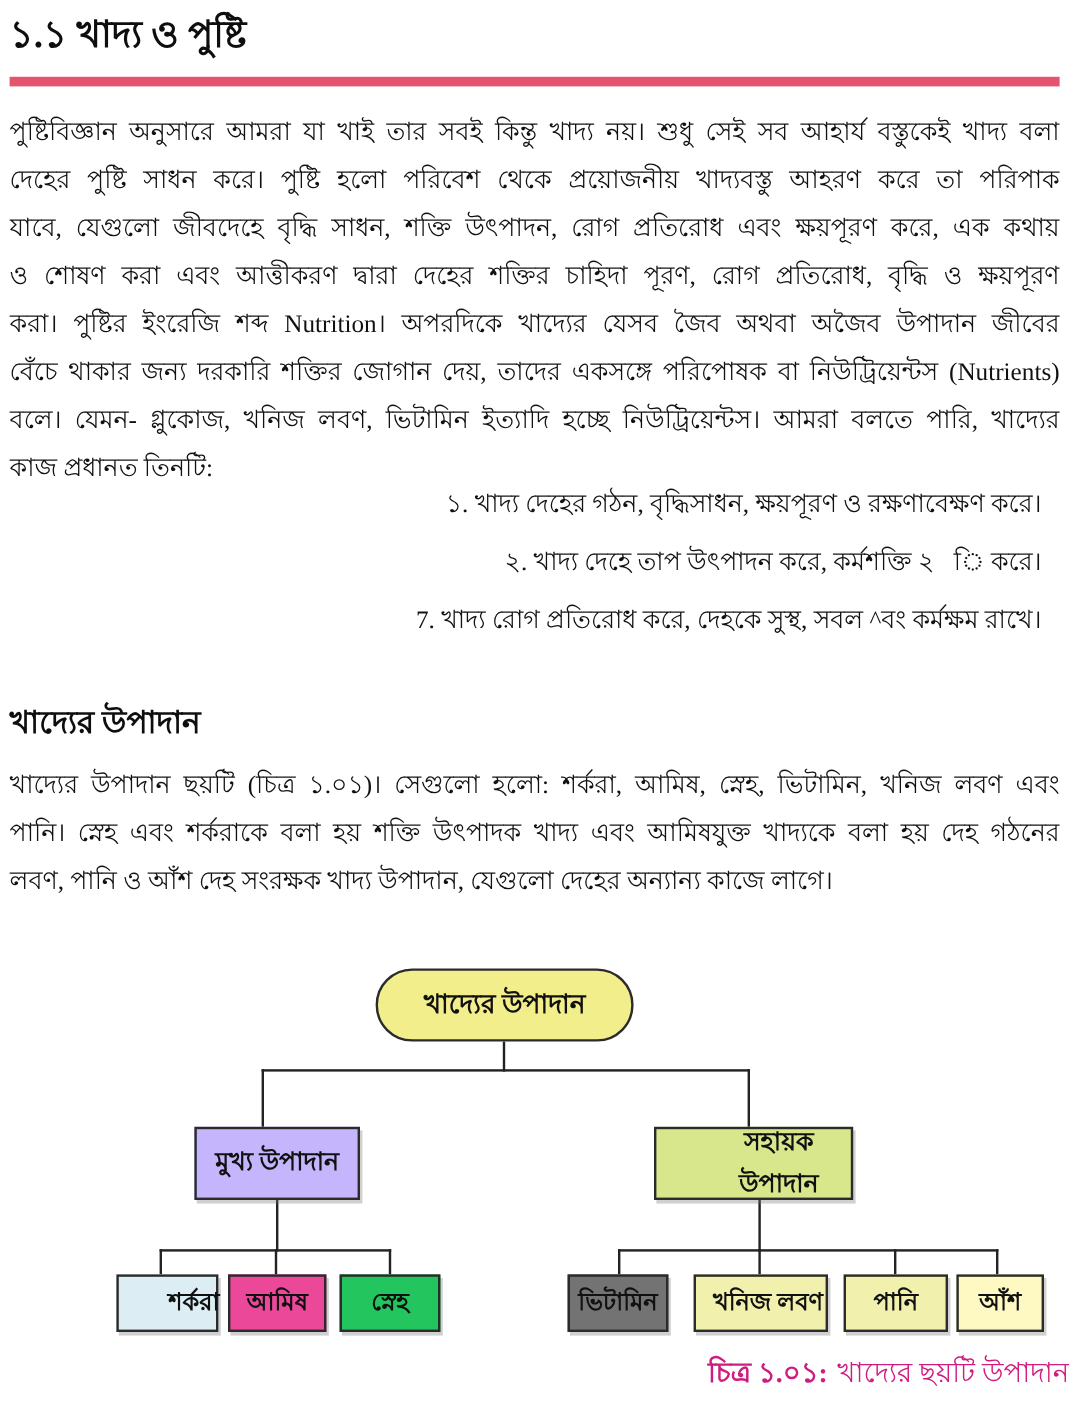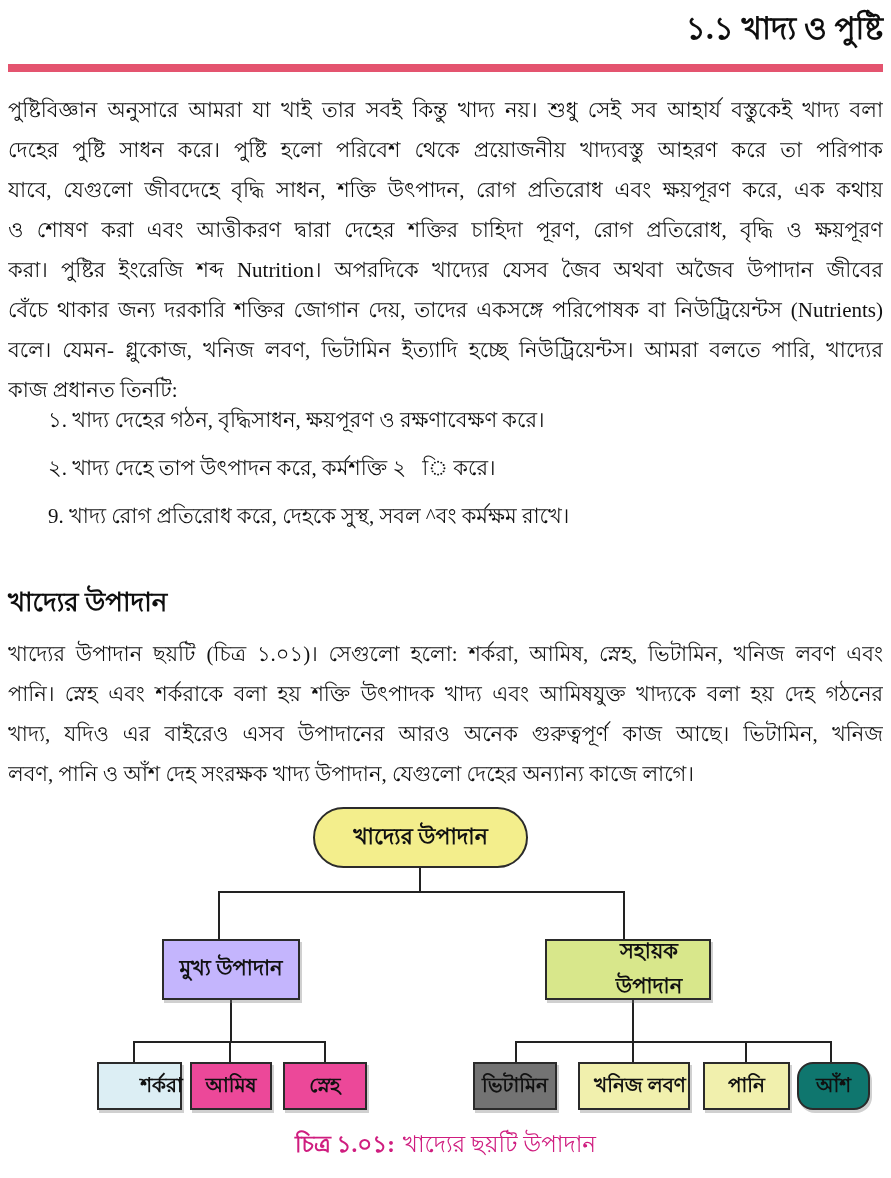--- a/index.html
+++ b/index.html
@@ -7,37 +7,37 @@
     position:relative;
     width:891px;height:1178px;
     background:#ffffff;
     font-family:"Liberation Serif","DejaVu Serif",serif;
     color:#111111;
     overflow:hidden;
   }
   
   .h1{
     position:absolute;left:8px;top:4px;width:875px;
-    font-size:31px;font-weight:bold;color:#0e0e0e;text-align:right;
+    font-size:31px;font-weight:bold;color:#0e0e0e;
   }
   .rule{
     position:absolute;left:8px;top:64px;width:875px;height:8px;
     background:#e4546f;
   }
   
   .para{position:absolute;left:8px;width:875px;}
   .pline{
     height:40px;line-height:40px;font-size:21px;
     text-align:justify;text-align-last:justify;
     overflow:hidden;white-space:nowrap;
   }
   .pline.last{text-align-last:left;}
   .para1{top:90px;}
   .para2{top:634px;}
-  .list{position:absolute;left:48px;top:396px;width:820px;}
+  .list{position:absolute;left:48px;top:396px;width:820px;text-align:right;}
   .litem{height:48px;line-height:48px;font-size:21px;white-space:pre-wrap;}
   .h2{
     position:absolute;left:8px;top:582px;
     font-size:26px;font-weight:bold;color:#0e0e0e;
   }
   
   .nbox{
     position:absolute;box-sizing:border-box;
     border:2px solid #2b2b2b;
     display:flex;align-items:center;justify-content:center;
@@ -72,21 +72,21 @@
   .ln-l-s3{left:324px;top:1041px;width:2px;height:21px;}
   .ln-r-v{left:632px;top:1000px;width:2px;height:43px;}
   .ln-r-h{left:515px;top:1041px;width:317px;height:2px;}
   .ln-r-s1{left:515px;top:1041px;width:2px;height:21px;}
   .ln-r-s2{left:632px;top:1041px;width:2px;height:21px;}
   .ln-r-s3{left:745px;top:1041px;width:2px;height:21px;}
   .ln-r-s4{left:830px;top:1041px;width:2px;height:21px;}
   
   .caption{
     position:absolute;left:0;top:1126px;width:891px;
-    text-align:center;font-size:23px;
+    text-align:right;font-size:23px;
   }
   .caption .pfx{font-weight:bold;margin-right:8px;}
 </style>
 </head>
 <body>
 
 <div class="page">
 
   <div class="h1">১.১ খাদ্য ও পুষ্টি</div>
   <div class="rule" style="background-color: rgb(228, 84, 111);"></div>
@@ -98,29 +98,28 @@
     <div class="pline">ও শোষণ করা এবং আত্তীকরণ দ্বারা দেহের শক্তির চাহিদা পূরণ, রোগ প্রতিরোধ, বৃদ্ধি ও ক্ষয়পূরণ</div>
     <div class="pline">করা। পুষ্টির ইংরেজি শব্দ Nutrition। অপরদিকে খাদ্যের যেসব জৈব অথবা অজৈব উপাদান জীবের</div>
     <div class="pline">বেঁচে থাকার জন্য দরকারি শক্তির জোগান দেয়, তাদের একসঙ্গে পরিপোষক বা নিউট্রিয়েন্টস (Nutrients)</div>
     <div class="pline">বলে। যেমন- গ্লুকোজ, খনিজ লবণ, ভিটামিন ইত্যাদি হচ্ছে নিউট্রিয়েন্টস। আমরা বলতে পারি, খাদ্যের</div>
     <div class="pline last">কাজ প্রধানত তিনটি:</div>
   </div>
 
   <div class="list">
     <div class="litem">১. খাদ্য দেহের গঠন, বৃদ্ধিসাধন, ক্ষয়পূরণ ও রক্ষণাবেক্ষণ করে।</div>
     <div class="litem">২. খাদ্য দেহে তাপ উৎপাদন করে, কর্মশক্তি ২   ি করে।</div>
-    <div class="litem">9. খাদ্য রোগ প্রতিরোধ করে, দেহকে সুস্থ, সবল ^বং কর্মক্ষম রাখে।</div>
+    <div class="litem">7. খাদ্য রোগ প্রতিরোধ করে, দেহকে সুস্থ, সবল ^বং কর্মক্ষম রাখে।</div>
   </div>
 
   <div class="h2">খাদ্যের উপাদান</div>
 
   <div class="para para2">
     <div class="pline">খাদ্যের উপাদান ছয়টি (চিত্র ১.০১)। সেগুলো হলো: শর্করা, আমিষ, স্নেহ, ভিটামিন, খনিজ লবণ এবং</div>
     <div class="pline">পানি। স্নেহ এবং শর্করাকে বলা হয় শক্তি উৎপাদক খাদ্য এবং আমিষযুক্ত খাদ্যকে বলা হয় দেহ গঠনের</div>
-    <div class="pline">খাদ্য, যদিও এর বাইরেও এসব উপাদানের আরও অনেক গুরুত্বপূর্ণ কাজ আছে। ভিটামিন, খনিজ</div>
     <div class="pline last">লবণ, পানি ও আঁশ দেহ সংরক্ষক খাদ্য উপাদান, যেগুলো দেহের অন্যান্য কাজে লাগে।</div>
   </div>
 
   <div class="ln ln-root-v"></div>
   <div class="ln ln-top-h"></div>
   <div class="ln ln-top-vl"></div>
   <div class="ln ln-top-vr"></div>
   <div class="ln ln-l-v"></div>
   <div class="ln ln-l-h"></div>
   <div class="ln ln-l-s1"></div>
@@ -134,24 +133,24 @@
   <div class="ln ln-r-s4"></div>
 
   <div class="nbox pill" style="background-color: rgb(243, 238, 140);">খাদ্যের উপাদান</div>
 
   <div class="nbox box-mukhyo shadow" style="background-color: #c4b5fd;">মুখ্য উপাদান</div>
 
   <div class="nbox box-sohayok shadow" style="background-color: rgb(216, 231, 139); padding-left: 42px;">সহায়ক উপাদান</div>
 
   <div class="nbox child c-shorkora shadow" style="background-color: rgb(220, 238, 244);">শর্করা</div>
   <div class="nbox child c-amish shadow" style="background-color: #ec4899;">আমিষ</div>
-  <div class="nbox child c-sneho shadow" style="background-color: #ec4899; font-family: Liberation Serif, serif;">স্নেহ</div>
+  <div class="nbox child c-sneho shadow" style="background-color: #22c55e; font-family: Liberation Serif, serif;">স্নেহ</div>
 
   <div class="nbox child c-vitamin shadow" style="background-color: #737373;">ভিটামিন</div>
   <div class="nbox child c-khonij shadow" style="background-color: rgb(241, 240, 173); padding-left: 12px;">খনিজ লবণ</div>
   <div class="nbox child c-pani shadow" style="background-color: rgb(241, 240, 173);">পানি</div>
-  <div class="nbox child c-ash shadow" style="background-color: #0f766e; border-radius: 16px;">আঁশ</div>
+  <div class="nbox child c-ash shadow" style="background-color: #fef9c3;">আঁশ</div>
 
   <div class="caption" style="color: rgb(207, 29, 127);">
     <span class="pfx">চিত্র ১.০১:</span><span>খাদ্যের ছয়টি উপাদান</span>
   </div>
 
 </div>
 
 </body></html>

